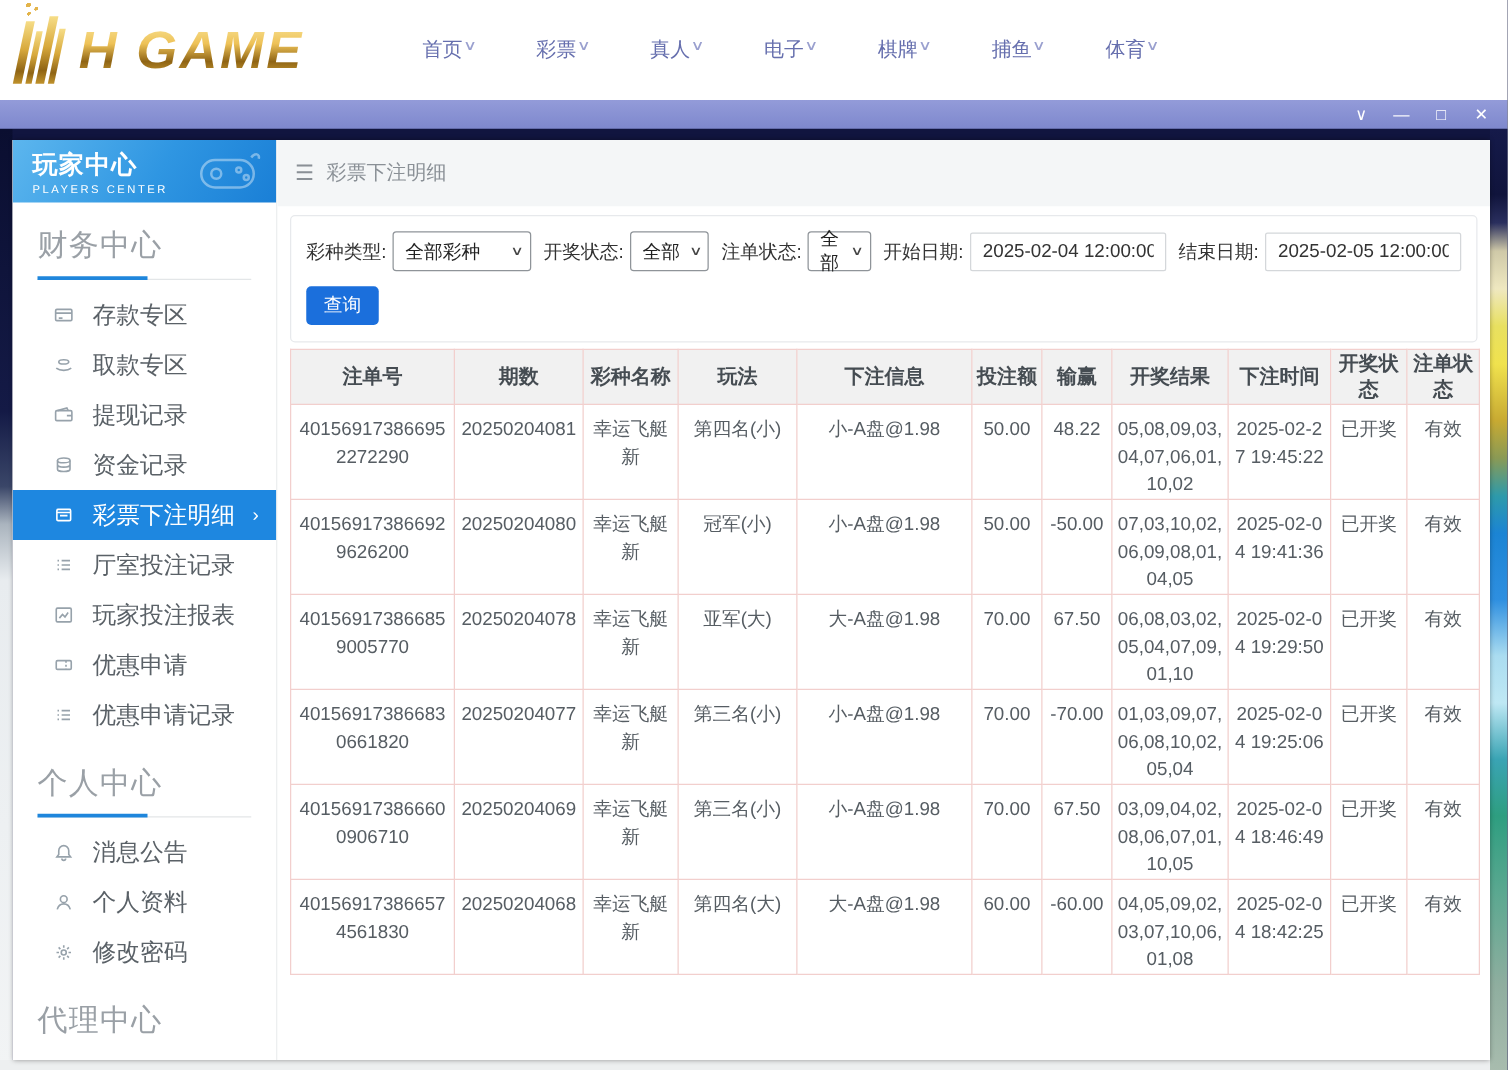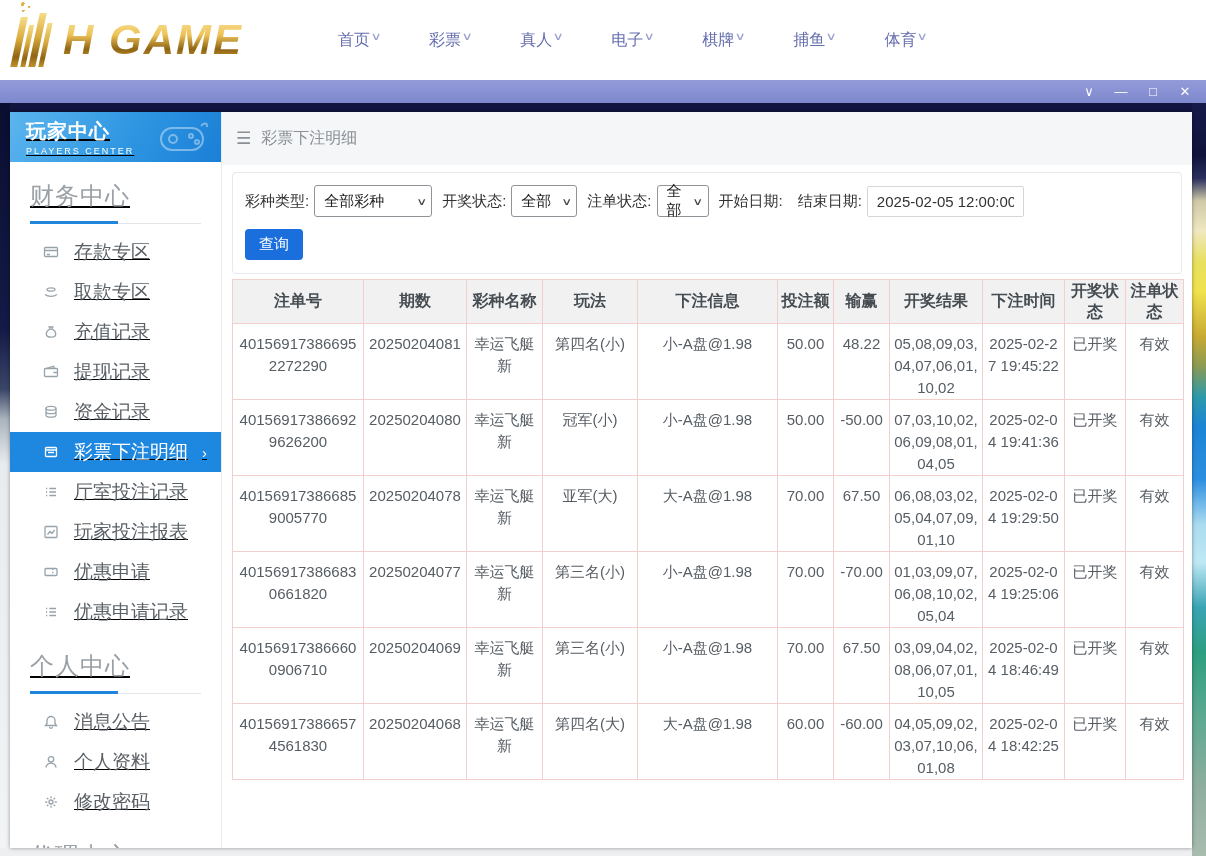--- a/index.html
+++ b/index.html
@@ -39,21 +39,21 @@
   .titlebar { position:absolute; left:0; top:80px; width:1206px; height:23px;
     background:linear-gradient(180deg,#939bd9,#7e88cd); z-index:6; display:flex; justify-content:flex-end; align-items:center; }
   .win-controls { display:flex; align-items:center; gap:14px; padding-right:12px; }
   .win-btn { color:#ffffff; font-size:13px; line-height:1; width:18px; text-align:center; cursor:pointer; }
 
   
   .appwin { position:absolute; left:10px; top:112px; width:1182px; height:736px; background:#ffffff;
     display:flex; z-index:4; overflow:hidden; box-shadow:0 0 4px rgba(0,0,0,.4); }
 
   
-  .sidebar { width:212px; background:#ffffff; border-right:1px solid #e8eaec; flex:none; overflow:hidden;text-decoration:underline; }
+  .sidebar { width:212px; background:#ffffff; border-right:1px solid #e8eaec; flex:none; overflow:hidden; }
   .side-head { height:50px; background:linear-gradient(120deg,#5cb6ee 0%,#2f96e2 55%,#1a7fd6 100%);
     color:#fff; padding:6px 0 0 16px; position:relative; overflow:hidden; }
   .side-head .t { font-size:20px; font-weight:bold; letter-spacing:1px; }
   .side-head .s { font-size:9px; letter-spacing:2px; margin-top:1px; }
   .side-head svg { position:absolute; right:10px; top:6px; opacity:.4; }
   .section-head { padding:18px 20px 0 20px; }
   .section-head .txt { font-size:24px; color:#9aa0a6; letter-spacing:1px; }
   .section-head .rule { margin-top:11px; height:1px; background:#e3e6e8; position:relative; }
   .section-head .rule::before { content:''; position:absolute; left:0; top:-2px; width:88px; height:3px; background:#1f86dc; }
   .side-list { padding-top:8px; }
@@ -189,28 +189,20 @@
               <svg viewBox="0 0 16 16">
                 <ellipse cx="8" cy="5.5" rx="4" ry="1.7"></ellipse>
                 <path d="M2 10.5c3 2.4 9 2.4 12 0"></path>
               </svg>
             </span>
             <span class="lbl">取款专区</span>
           </div>
           <div class="side-item">
             <span class="ic">
               <svg viewBox="0 0 16 16">
-                <path d="M6.2 3h3.6l-1 2.1c2.7 1 3.9 2.9 3.9 4.9 0 2-1.6 3.2-4.7 3.2S3.3 12 3.3 10c0-2 1.2-3.9 3.9-4.9z"></path>
-              </svg>
-            </span>
-            <span class="lbl">充值记录</span>
-          </div>
-          <div class="side-item">
-            <span class="ic">
-              <svg viewBox="0 0 16 16">
                 <rect x="1.5" y="4.5" width="13" height="8" rx="1"></rect>
                 <path d="M10.5 8.5h4M3 4.5l7.5-2.2 1 2.2"></path>
               </svg>
             </span>
             <span class="lbl">提现记录</span>
           </div>
           <div class="side-item">
             <span class="ic">
               <svg viewBox="0 0 16 16">
                 <ellipse cx="8" cy="4.3" rx="5" ry="1.9"></ellipse>
@@ -320,20 +312,21 @@
         <div class="sel w-draw">
           <span>全部</span>
           <span class="chev">∨</span>
         </div>
         <span class="f-label gap">注单状态:</span>
         <div class="sel w-order">
           <span>全部</span>
           <span class="chev">∨</span>
         </div>
         <span class="f-label gap">开始日期:</span>
+        <input class="f-input" readonly="" value="2025-02-04 12:00:00" style="">
         <span class="f-label gap">结束日期:</span>
         <input class="f-input" readonly="" value="2025-02-05 12:00:00" style="">
       </div>
       <div class="btn-row">
         <button class="btn">查询</button>
       </div>
     </div>
 
     <div class="tbl-wrap">
       <table>

